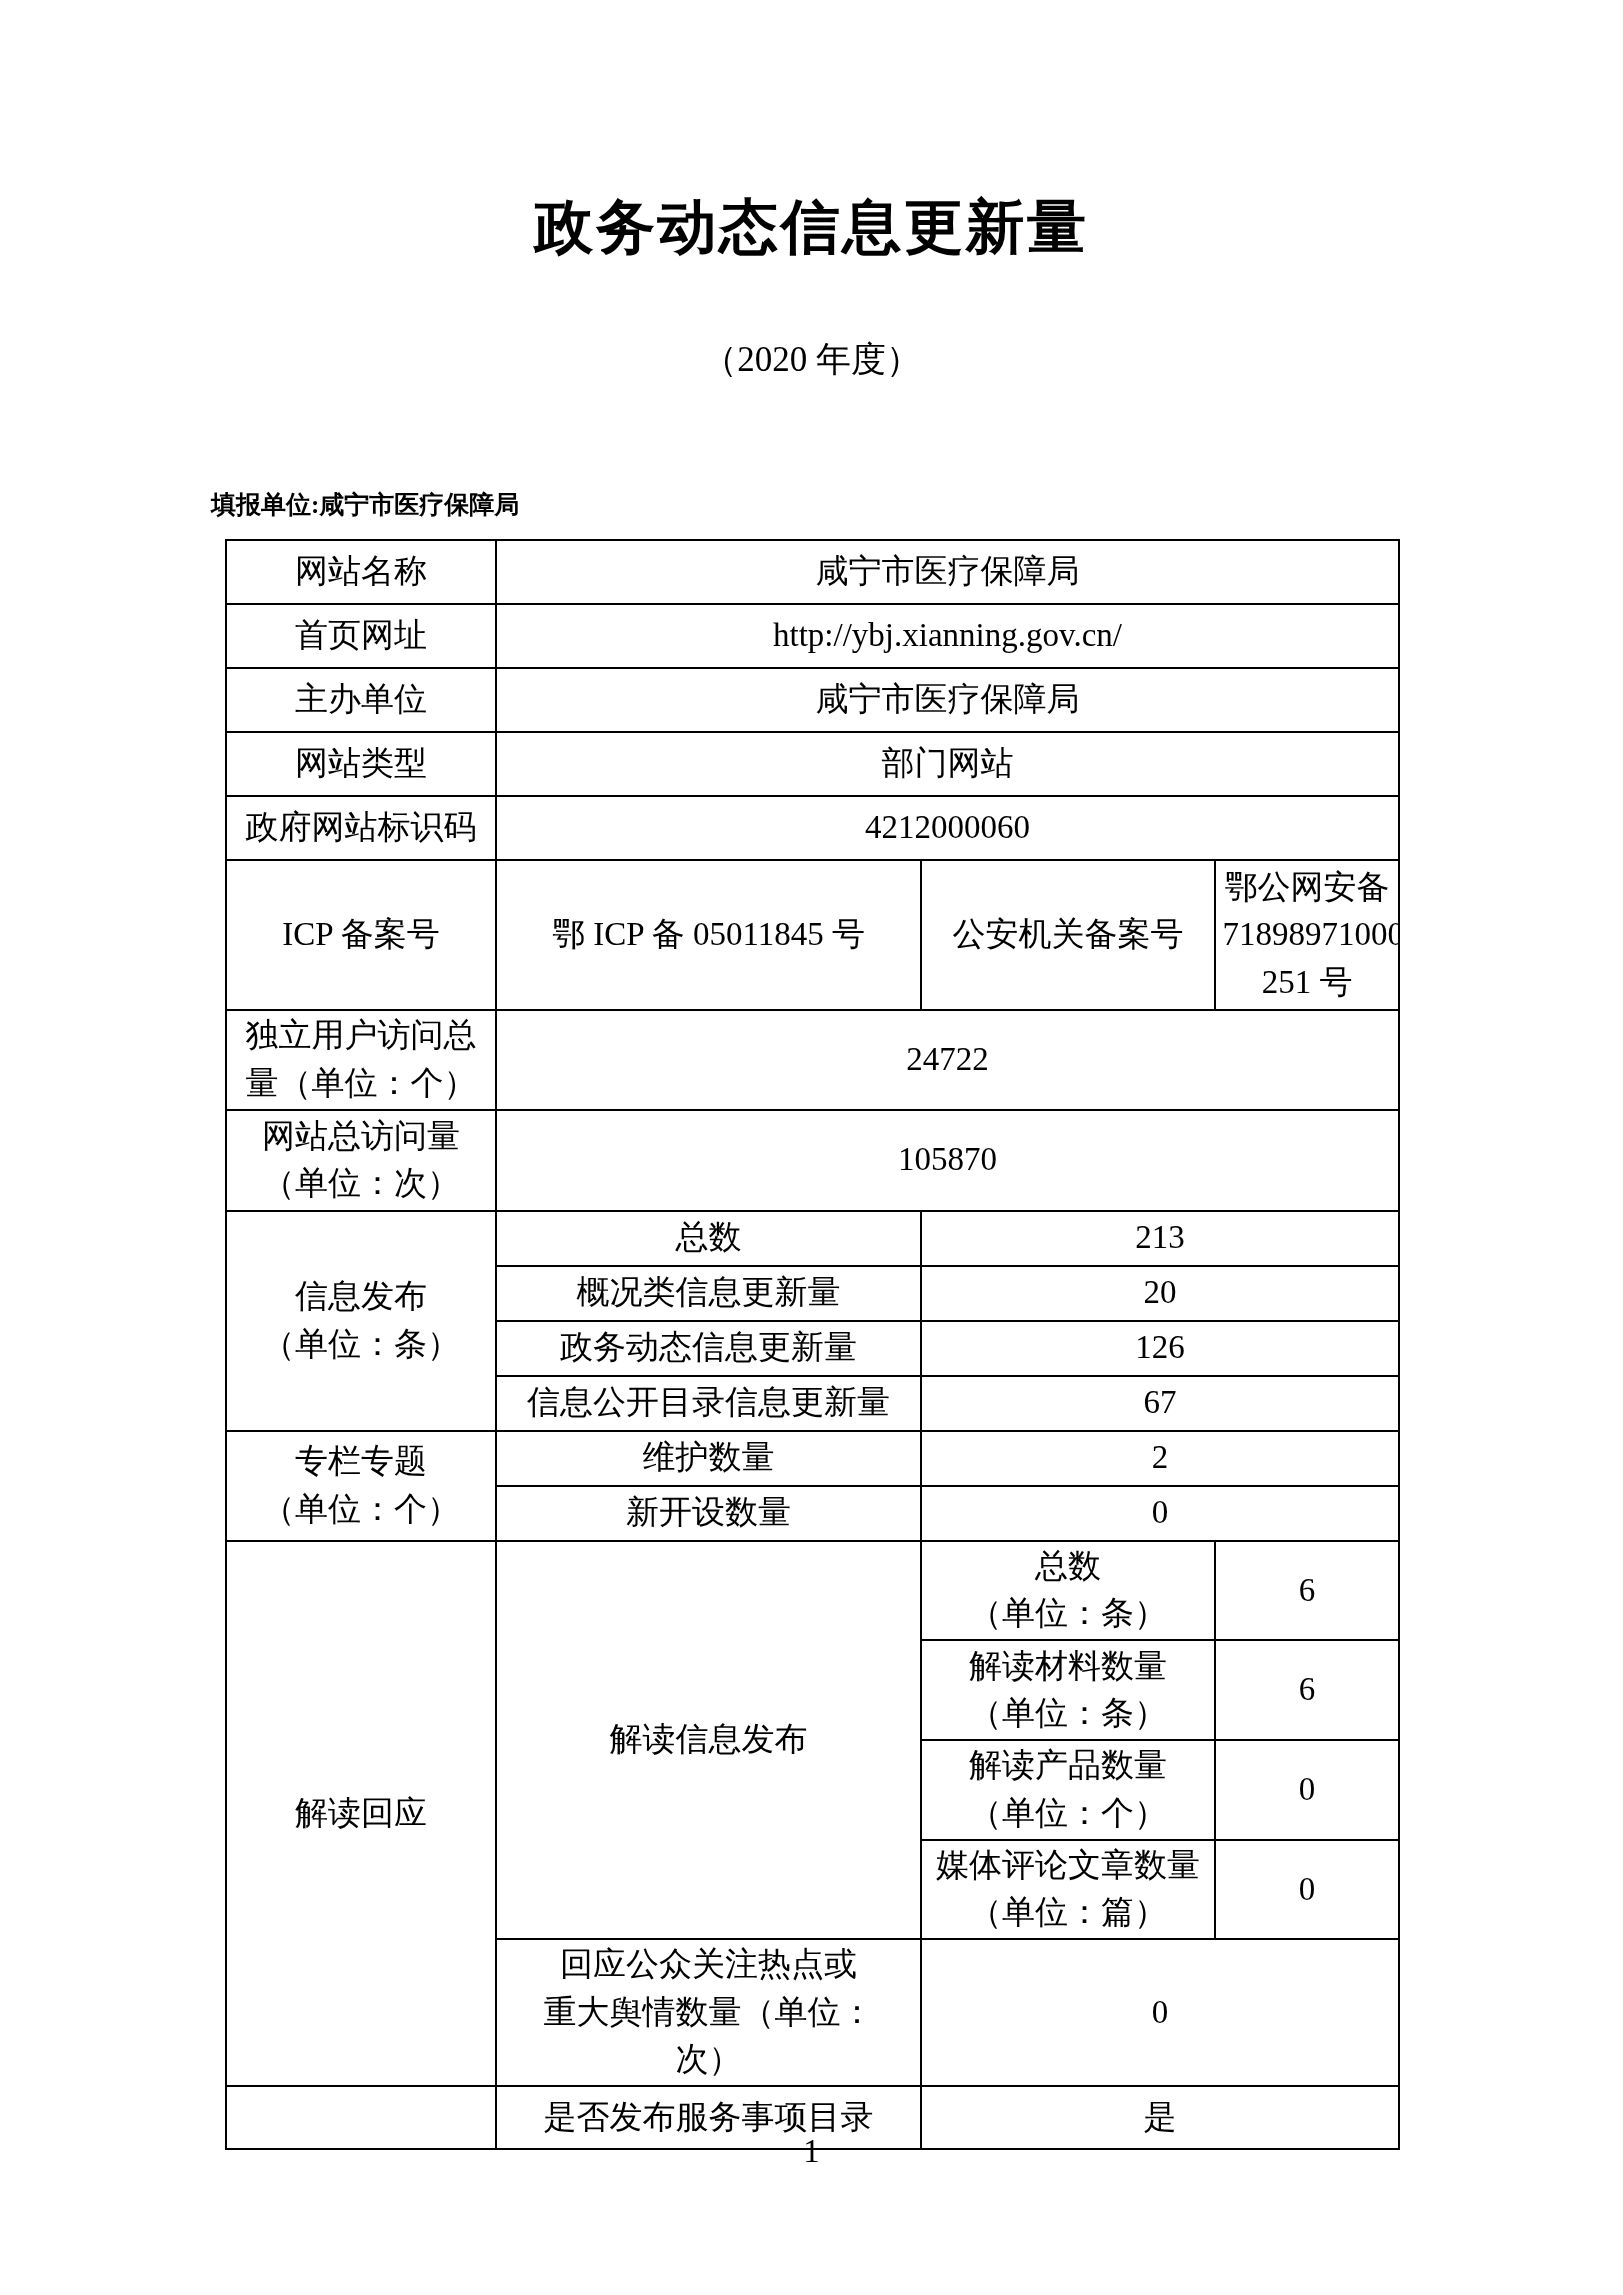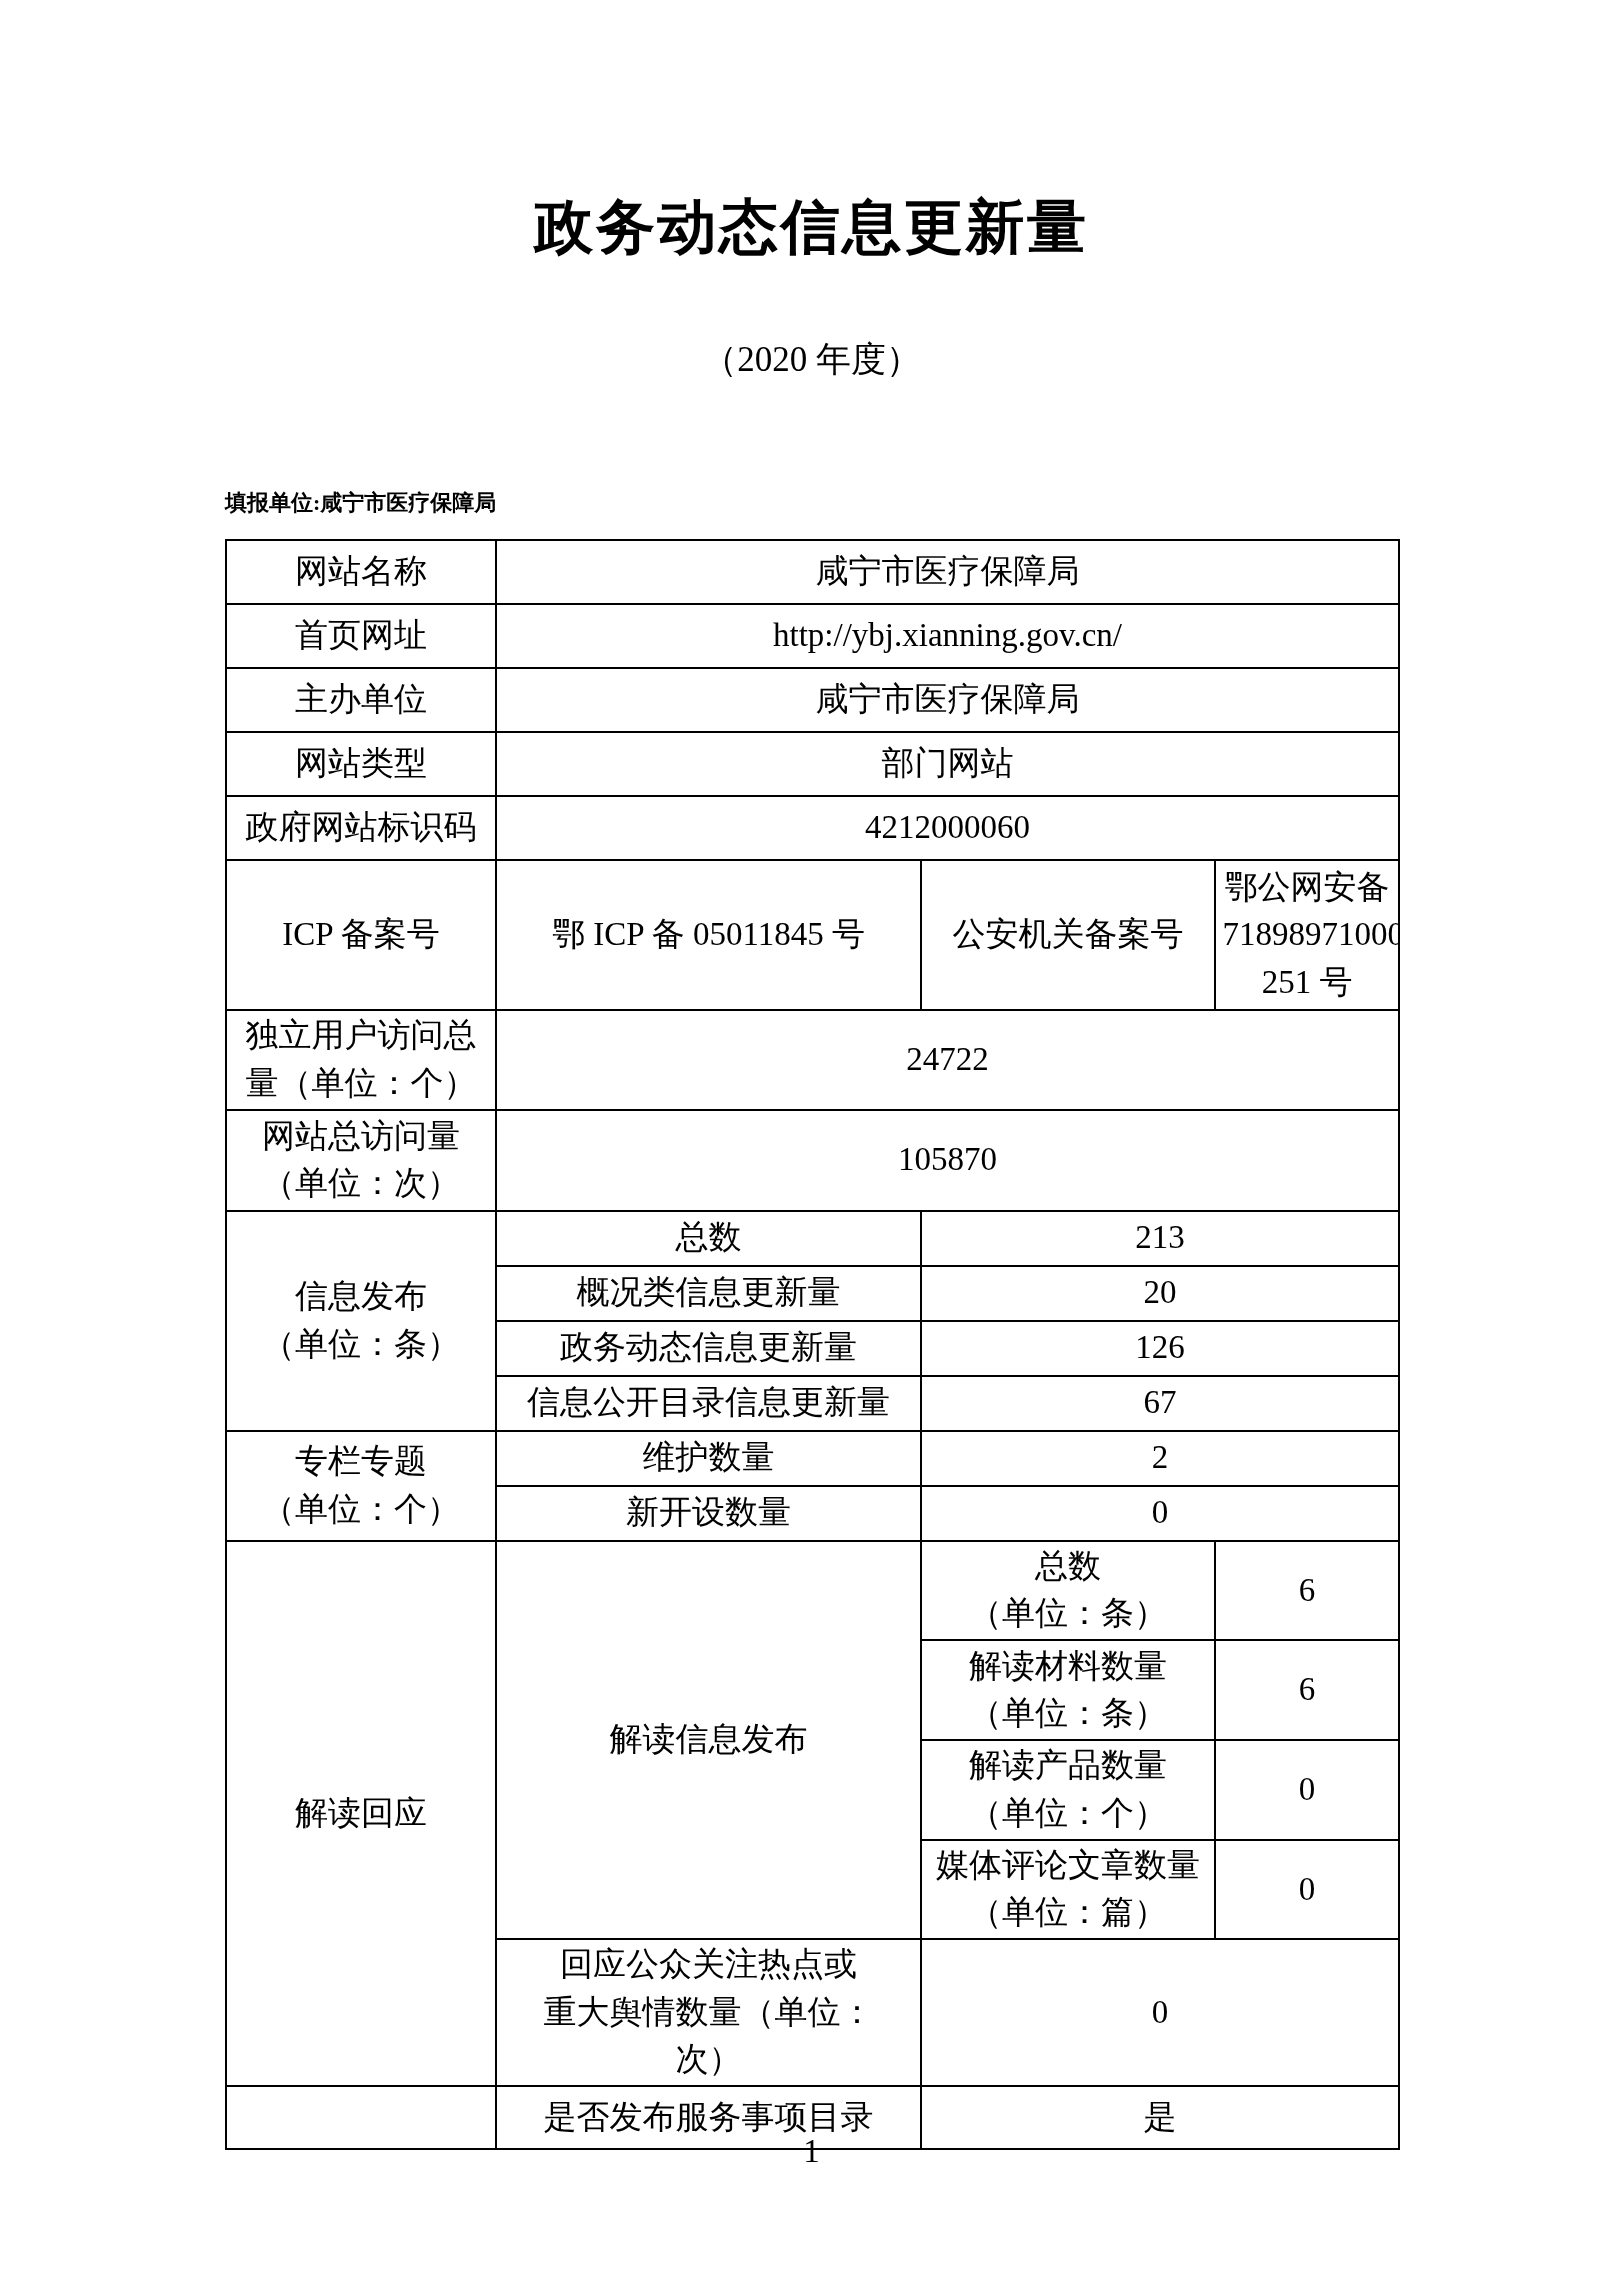--- a/index.html
+++ b/index.html
@@ -29,22 +29,22 @@
     top: 342px;
     left: 0;
     width: 100%;
     text-align: center;
     font-size: 35px;
     line-height: 1;
   }
   .report-unit {
     position: absolute;
     top: 492px;
-    left: 225px;
-    font-size: 22px;
+    left: 211px;
+    font-size: 25px;
     line-height: 1;
     font-weight: bold;
   }
   table.report-table {
     position: absolute;
     top: 539px;
     left: 225px;
     width: 1173px;
     border-collapse: collapse;
     table-layout: fixed;

